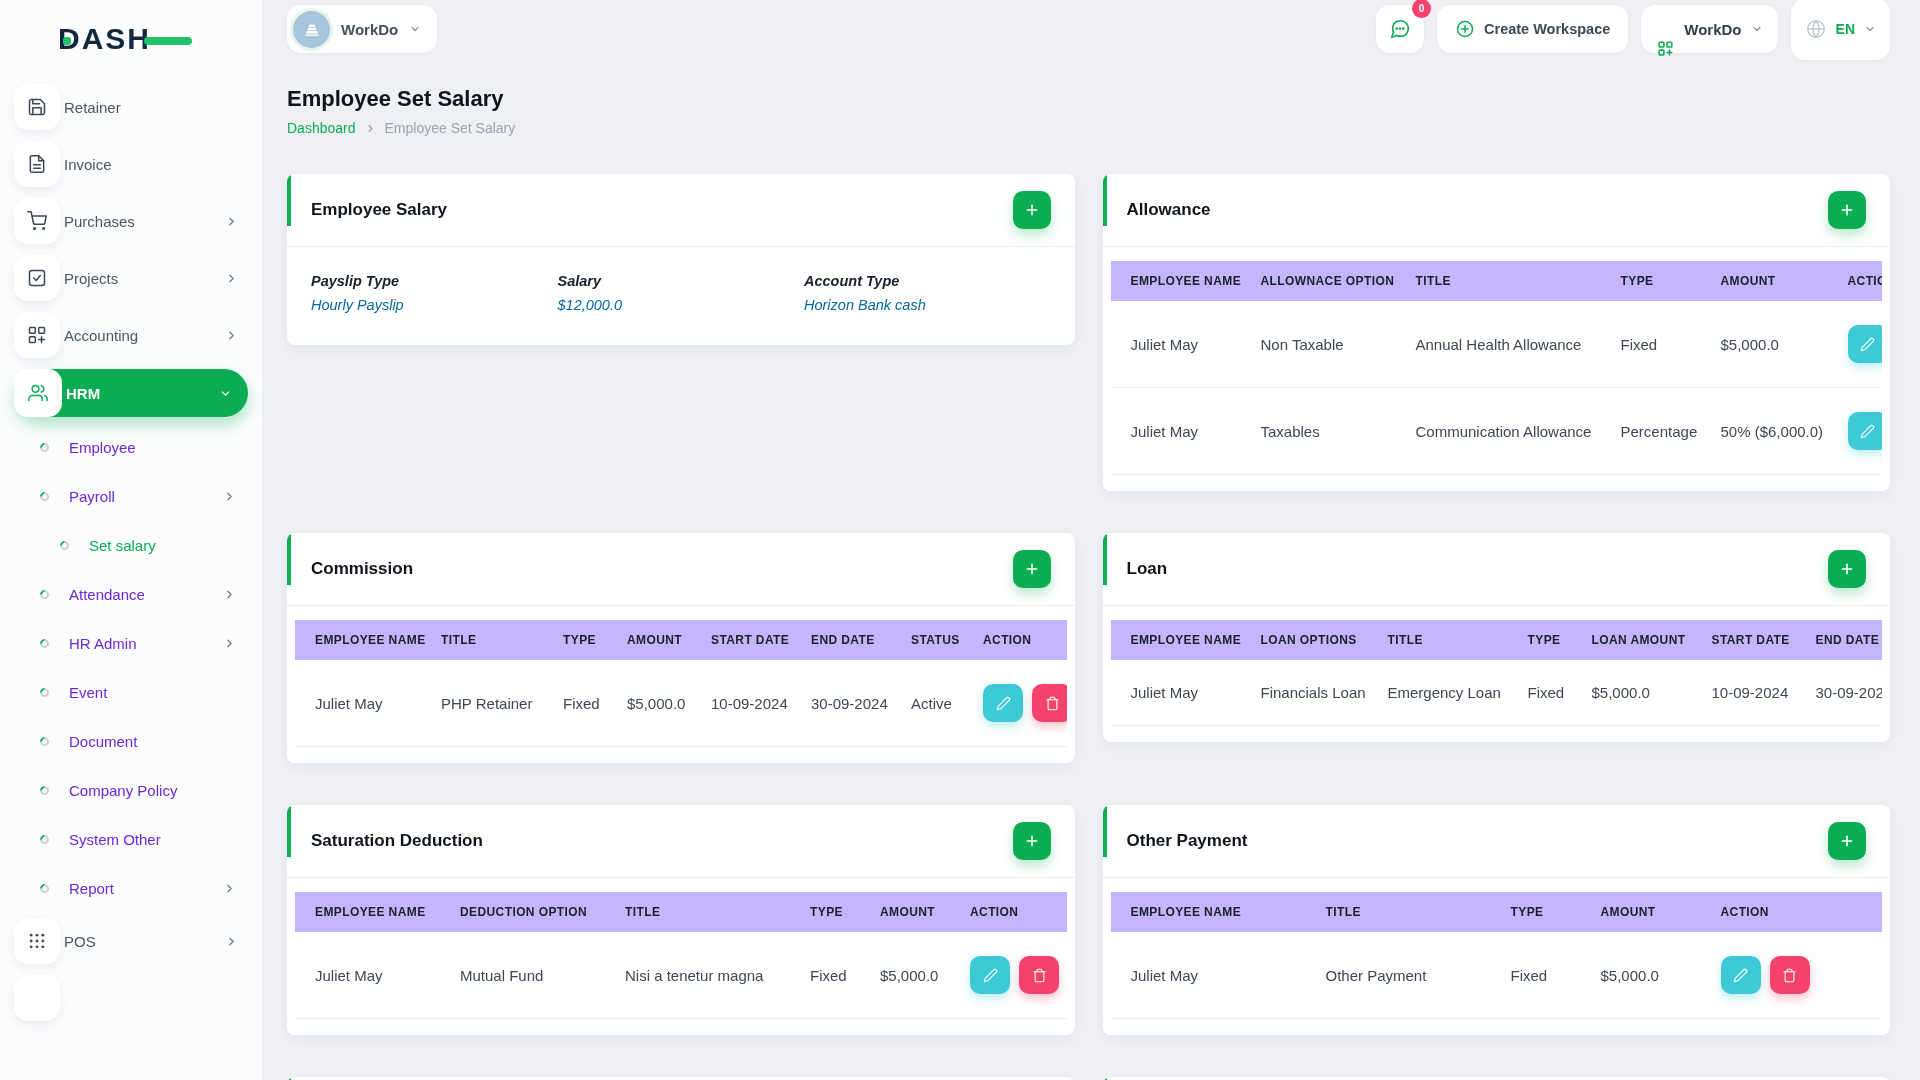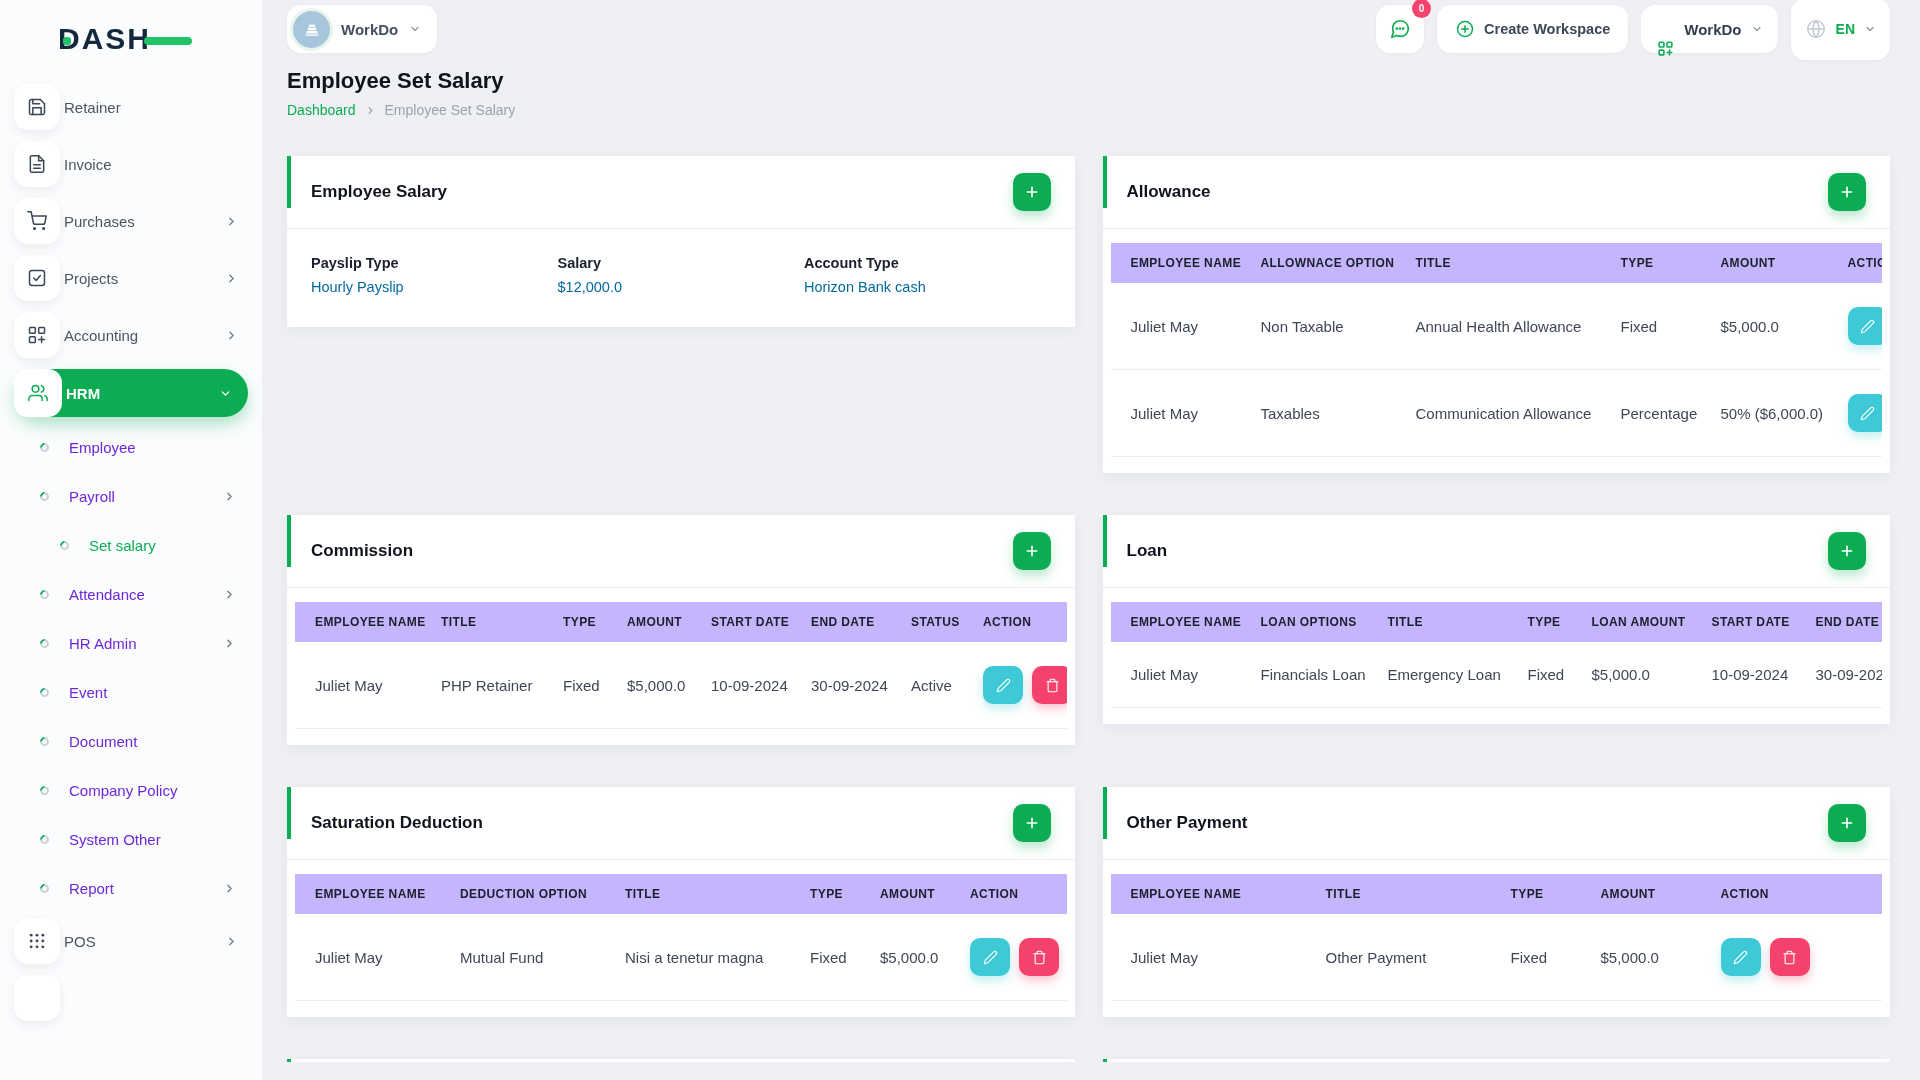--- a/index.html
+++ b/index.html
@@ -47,37 +47,37 @@
   .btn-create svg { width:20px; height:20px; color:#0cad52; }
   .btn-create .lbl { font-size:14.5px; font-weight:600; color:#3c4856; }
   .app-pill { height:48px; padding:0 15px; gap:9px; }
   .app-pill svg.grid { width:19px; height:19px; color:#0cad52; }
   .app-pill .lbl { font-size:15px; font-weight:600; color:#333f4f; }
   .lang-pill { height:61px; padding:0 14px; gap:9px; }
   .lang-pill svg.globe { width:22px; height:22px; color:#c3c9d4; }
   .lang-pill .lbl { font-size:14px; font-weight:700; color:#0cad52; }
 
   
-  .main { position:absolute; left:262px; top:40px; width:1658px; height:1022px; padding:0 30px 0 25px; overflow:hidden; }
+  .main { position:absolute; left:262px; top:58px; width:1658px; height:1022px; padding:0 30px 0 25px; overflow:hidden; }
   .page-title { margin-top:28px; font-size:22px; font-weight:600; color:#10151d; }
   .breadcrumb { margin-top:8px; display:flex; align-items:center; gap:9px; }
   .crumb-link { font-size:14px; color:#0cad52; cursor:pointer; }
   .crumb-sep { color:#9aa3af; display:flex; } .crumb-sep svg{ width:11px; height:11px; }
   .crumb-current { font-size:14px; color:#9aa3af; }
   .grid { margin-top:38px; display:grid; grid-template-columns:1fr 1fr; column-gap:28px; row-gap:42px; align-items:start; }
 
-  .card { position:relative; background:#fff; border-radius:0; box-shadow:0 4px 14px rgba(25,33,51,.05); overflow:hidden; }
+  .card { position:relative; background:#fff; border-radius:8px; box-shadow:0 4px 14px rgba(25,33,51,.05); overflow:hidden; }
   .card::before { content:''; position:absolute; left:0; top:0; width:4px; height:52px; background:#0cad52; }
   .card-header { display:flex; align-items:center; justify-content:space-between; padding:17px 24px 17px 24px; border-bottom:1px solid #eceef3; }
   .card-title { font-size:17px; font-weight:700; color:#10151d; }
   .add-btn { width:38px; height:38px; border:none; border-radius:10px; background:#0cad52; color:#fff; display:flex; align-items:center; justify-content:center; cursor:pointer; box-shadow:0 6px 12px rgba(12,173,82,.28); }
   .add-btn svg { width:16px; height:16px; }
 
   .salary-body { display:flex; padding:26px 24px 32px 24px; }
-  .salary-field { flex:1; }
+  .salary-field { flex:1;font-style:italic; }
   .field-label { font-size:14.5px; font-weight:700; color:#1a202c; }
   .field-value { margin-top:8px; font-size:14.5px; color:#0369a1; }
 
   .table-clip { margin:14px 8px 16px 8px; overflow:hidden; }
   table { border-collapse:collapse; table-layout:fixed; }
   table.fit { width:100%; }
   th { background:#c4b5fd; padding:13px 20px; text-align:left; font-size:12px; font-weight:700; letter-spacing:.4px; color:#1a202c; text-transform:uppercase; white-space:nowrap; }
   td { padding:24px 20px; font-size:15px; color:#3f4754; border-bottom:1px solid #eceef3; white-space:nowrap; overflow:hidden; }
   .actions { display:flex; gap:9px; }
   .act-btn { width:40px; height:38px; border:none; border-radius:10px; display:flex; align-items:center; justify-content:center; color:#fff; cursor:pointer; flex:0 0 40px; }

